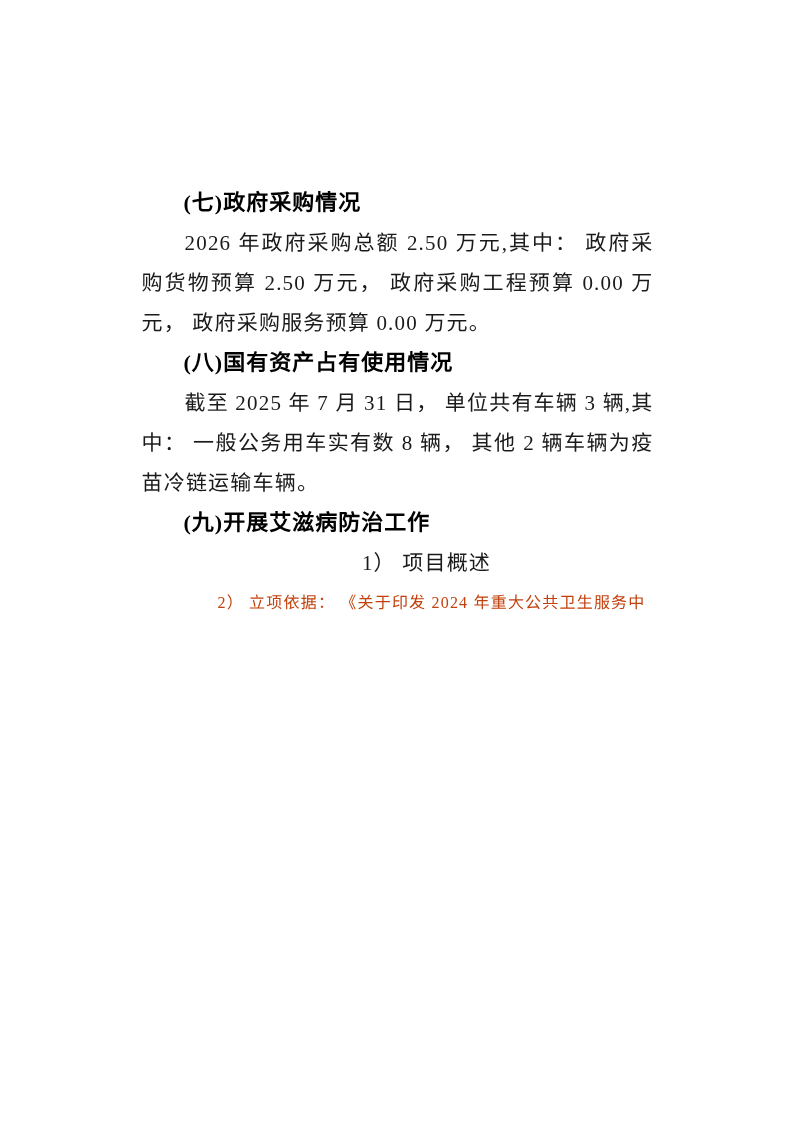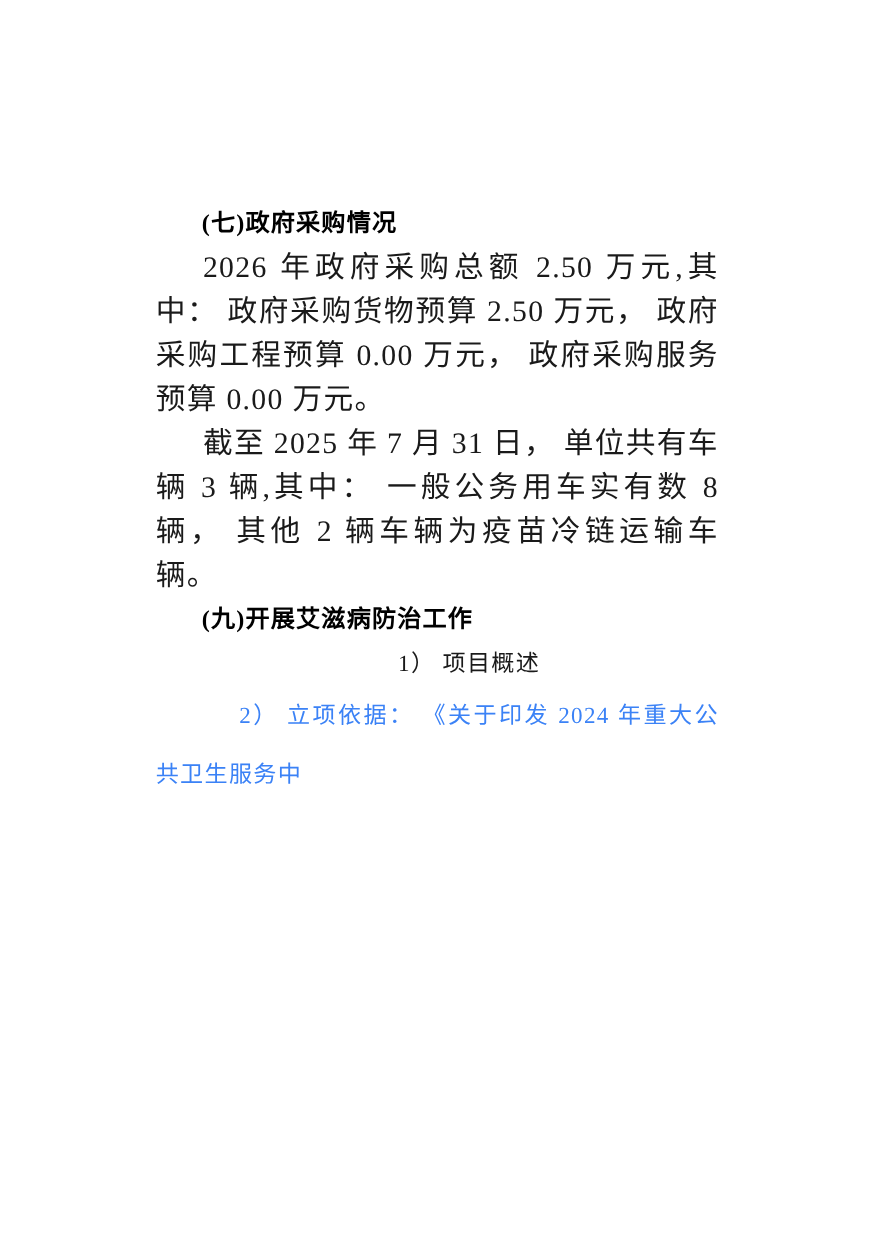--- a/index.html
+++ b/index.html
@@ -21,55 +21,56 @@
   .heading {
     font-size: 22px;
     font-weight: bold;
     line-height: 40px;
     text-indent: 42px;
     letter-spacing: 1px;
     color: #000000;
     white-space: nowrap;
   }
   .para {
-    font-size: 27px;
+    font-size: 21px;
     line-height: 40px;
     letter-spacing: 1.2px;
     text-align: justify;
     text-indent: 43px;
     color: #1a1a1a;
   }
   .subitem {
     font-size: 21px;
     line-height: 40px;
     letter-spacing: 1.2px;
     text-indent: 58px;
     color: #1a1a1a;
     text-align: center;
   }
   .subitem-deep {
-    font-size: 21px;
-    line-height: 54px;
+    font-size: 16px;
+    line-height: 40px;
     letter-spacing: 1.2px;
     text-indent: 76px;
     text-align: justify;
-    color: #3b82f6;
+    color: #c2410c;
   }
 </style>
 </head>
 <body>
 
 <div class="page">
 
   <section class="doc-section">
     <h2 class="heading">(七)政府采购情况</h2>
     <p class="para">2026 年政府采购总额 2.50 万元,其中： 政府采购货物预算 2.50 万元， 政府采购工程预算 0.00 万元， 政府采购服务预算 0.00 万元。</p>
   </section>
 
   <section class="doc-section">
+    <h2 class="heading">(八)国有资产占有使用情况</h2>
     <p class="para">截至 2025 年 7 月 31 日， 单位共有车辆 3 辆,其中： 一般公务用车实有数 8 辆， 其他 2 辆车辆为疫苗冷链运输车辆。</p>
   </section>
 
   <section class="doc-section">
     <h2 class="heading">(九)开展艾滋病防治工作</h2>
     <p class="subitem">1） 项目概述</p>
     <p class="subitem-deep">2） 立项依据： 《关于印发 2024 年重大公共卫生服务中</p>
   </section>
 
 </div>

